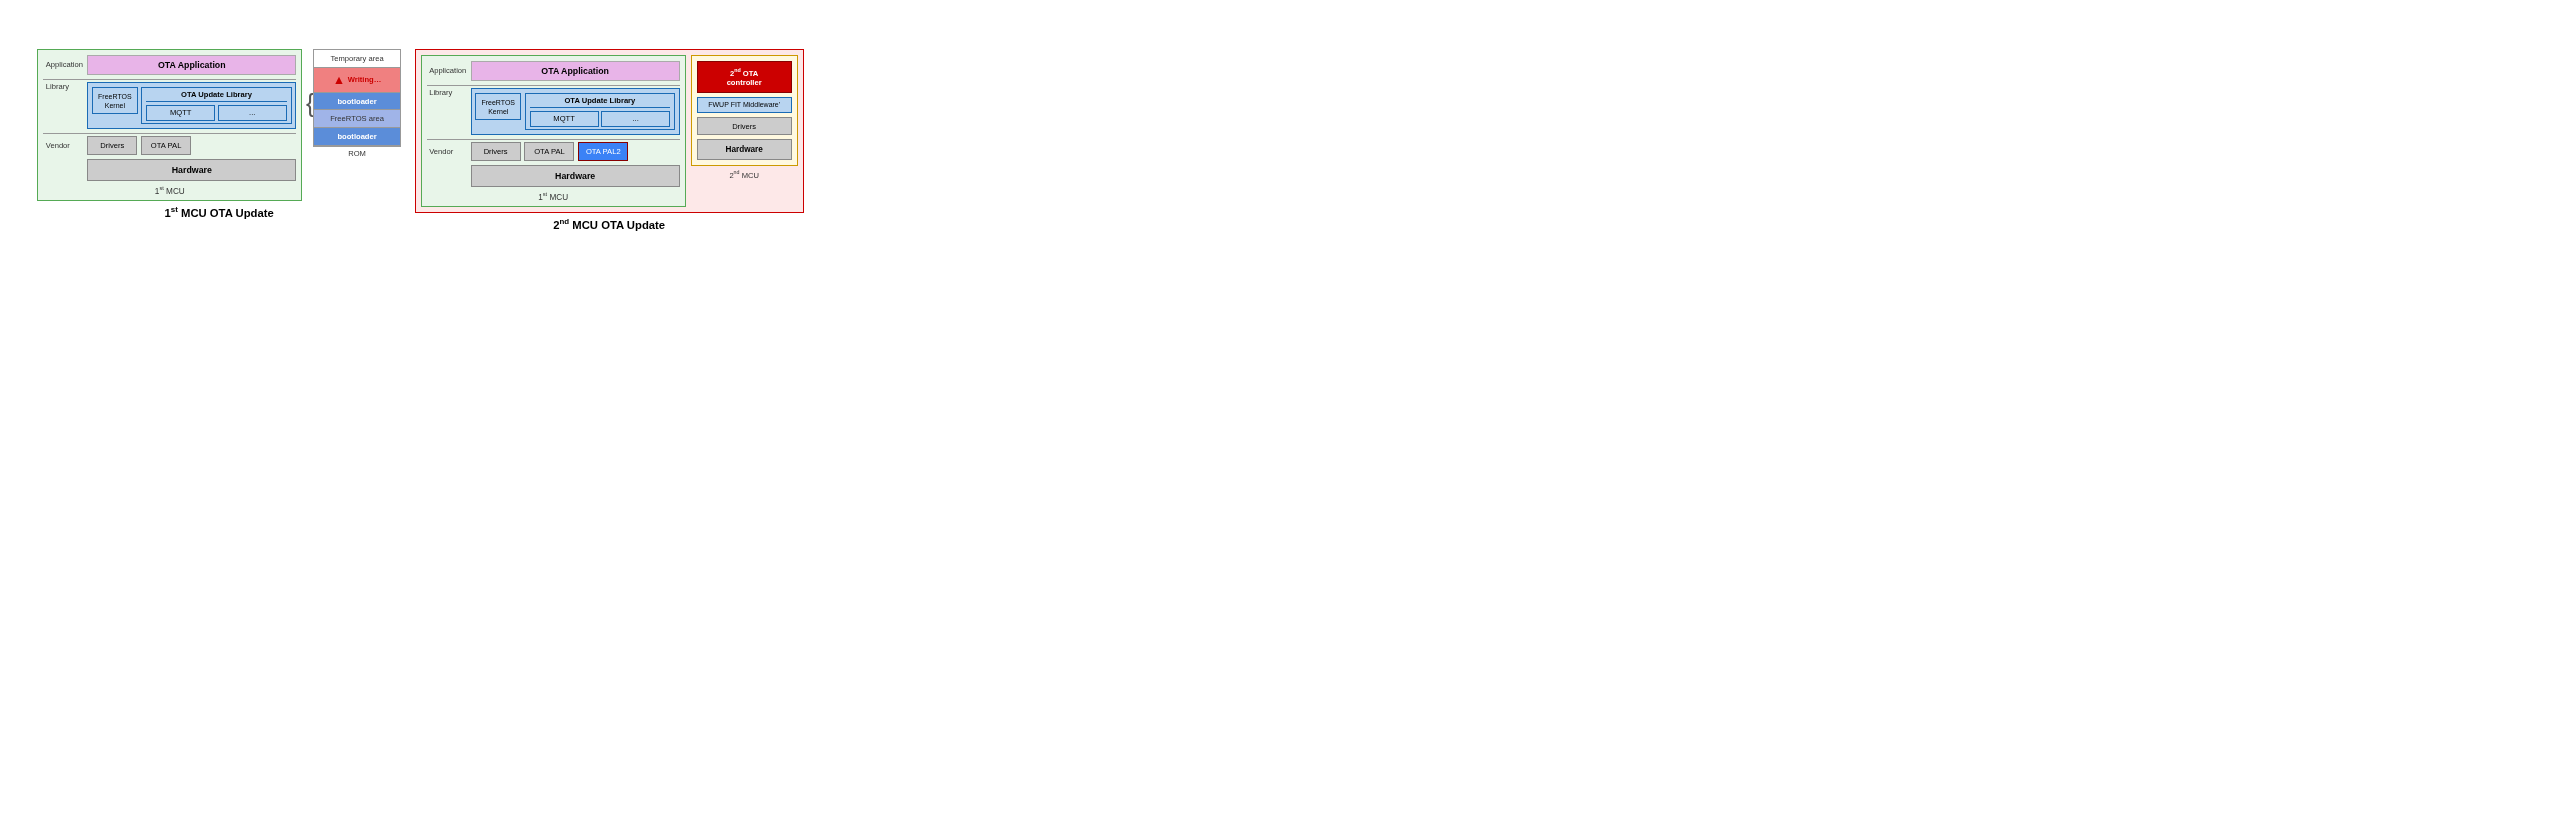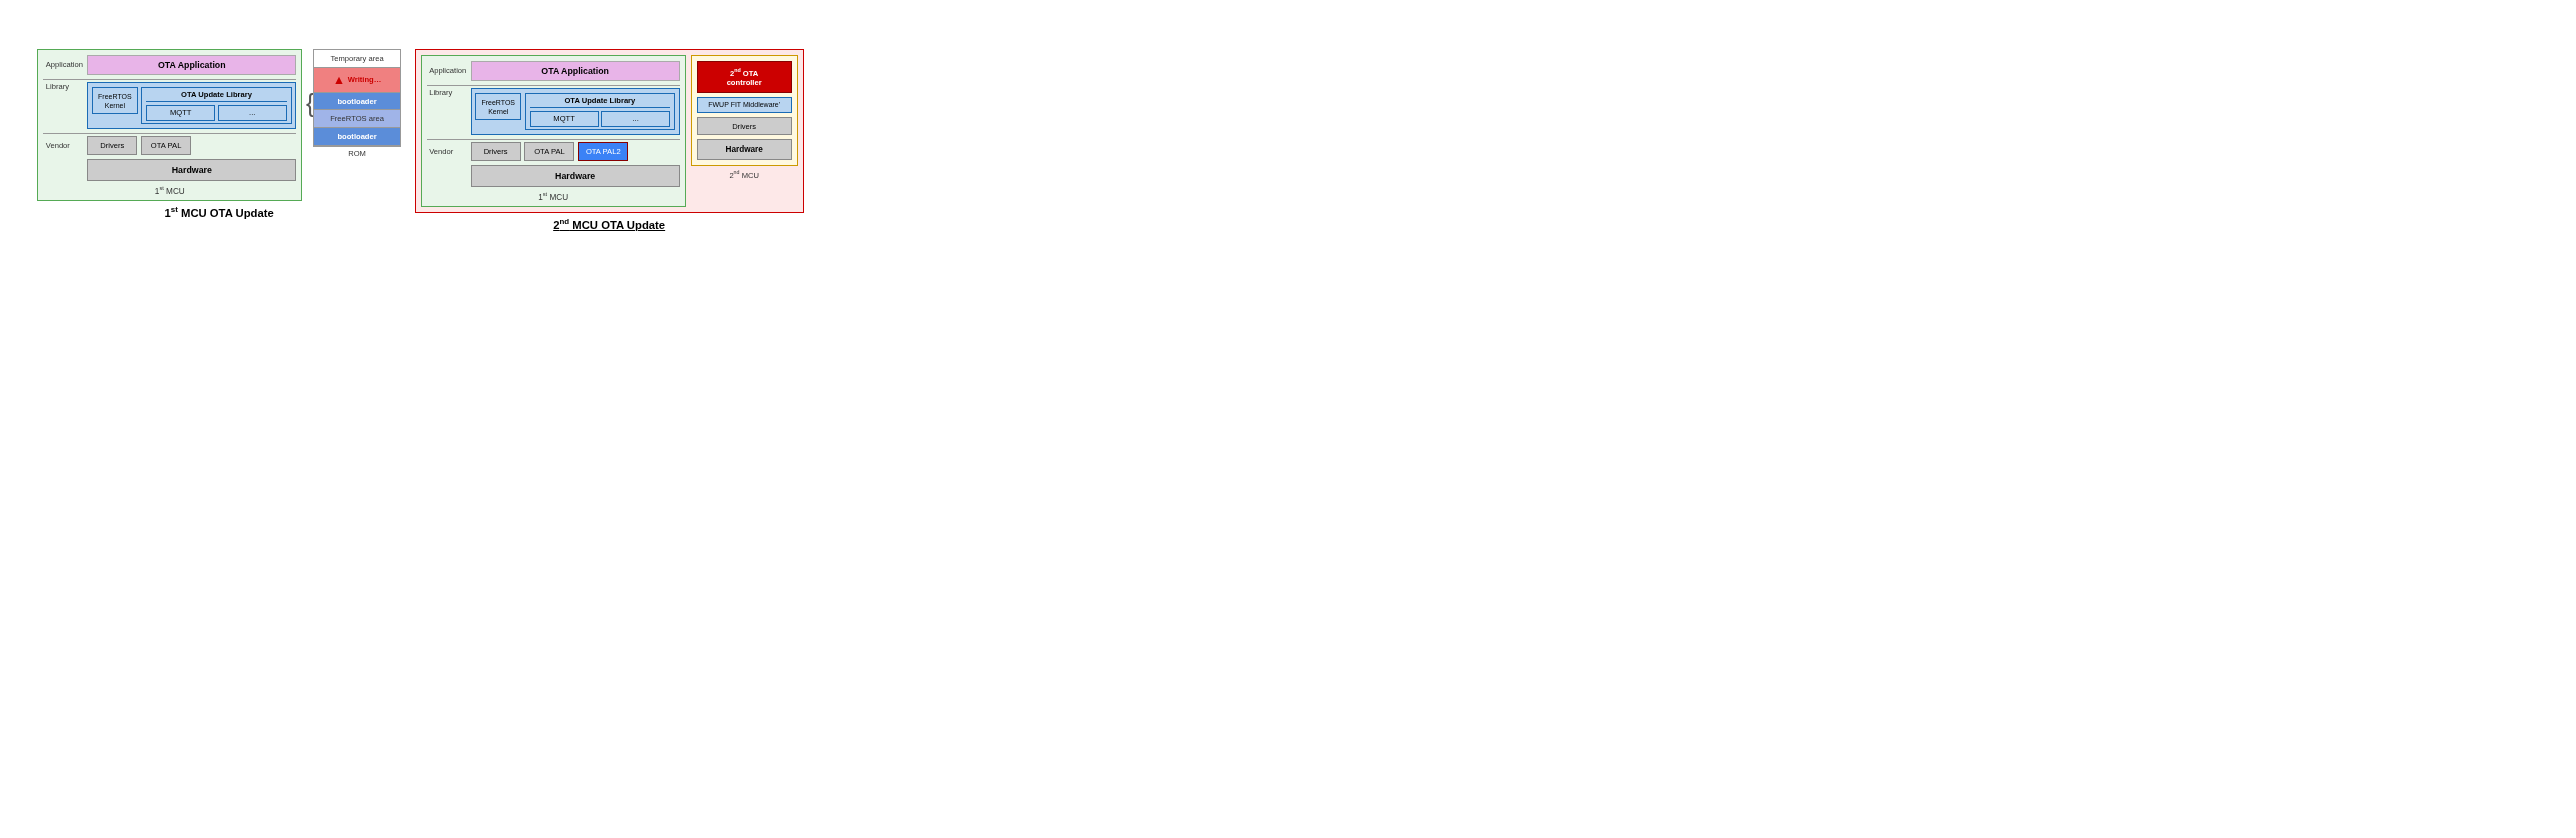--- a/index.html
+++ b/index.html
@@ -230,21 +230,20 @@
     .diagram2-wrapper {
       display: flex;
       flex-direction: column;
       align-items: center;
     }
     .diagram2-title {
       font-size: 11.3px;
       font-weight: bold;
       margin-top: 3.8px;
       text-align: right;
-      text-decoration: underline;
     }
 
     .mcu2nd-box {
       border: 1.3px solid #cc9900;
       background: #fff9e0;
       padding: 5px;
       width: 107px;
       display: flex;
       flex-direction: column;
       gap: 3.8px;

